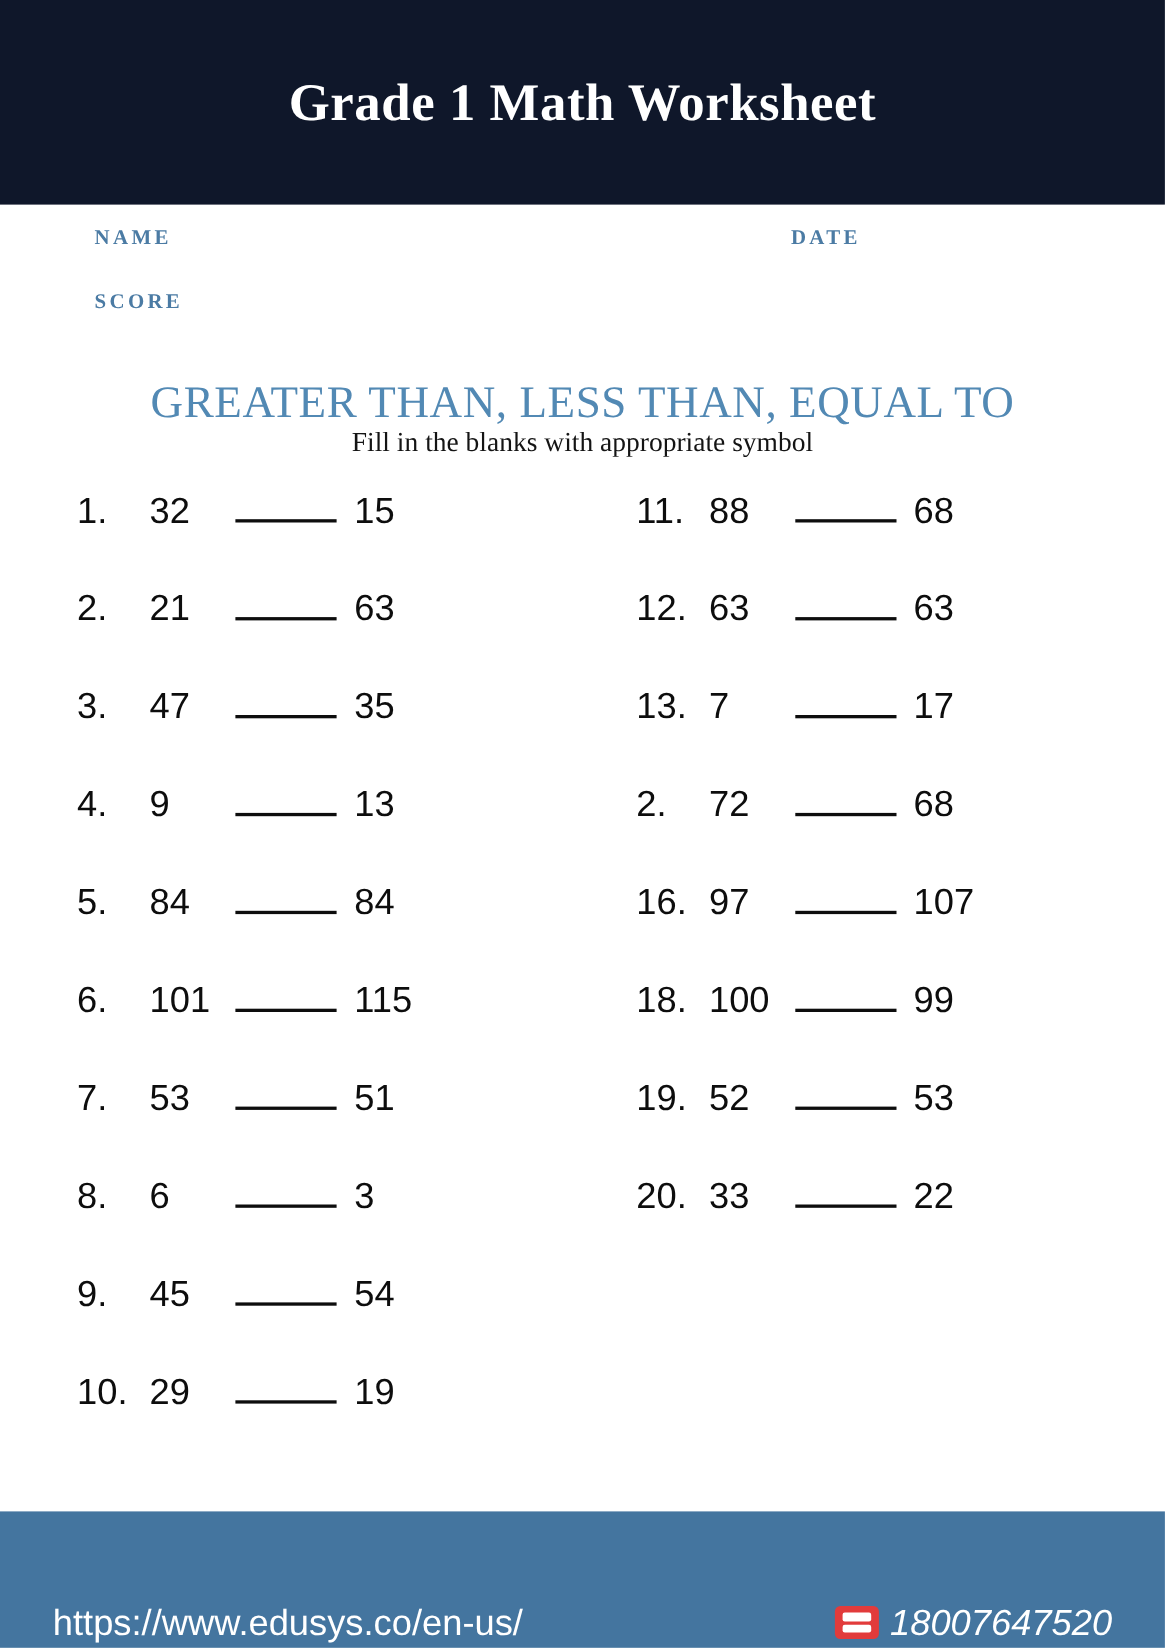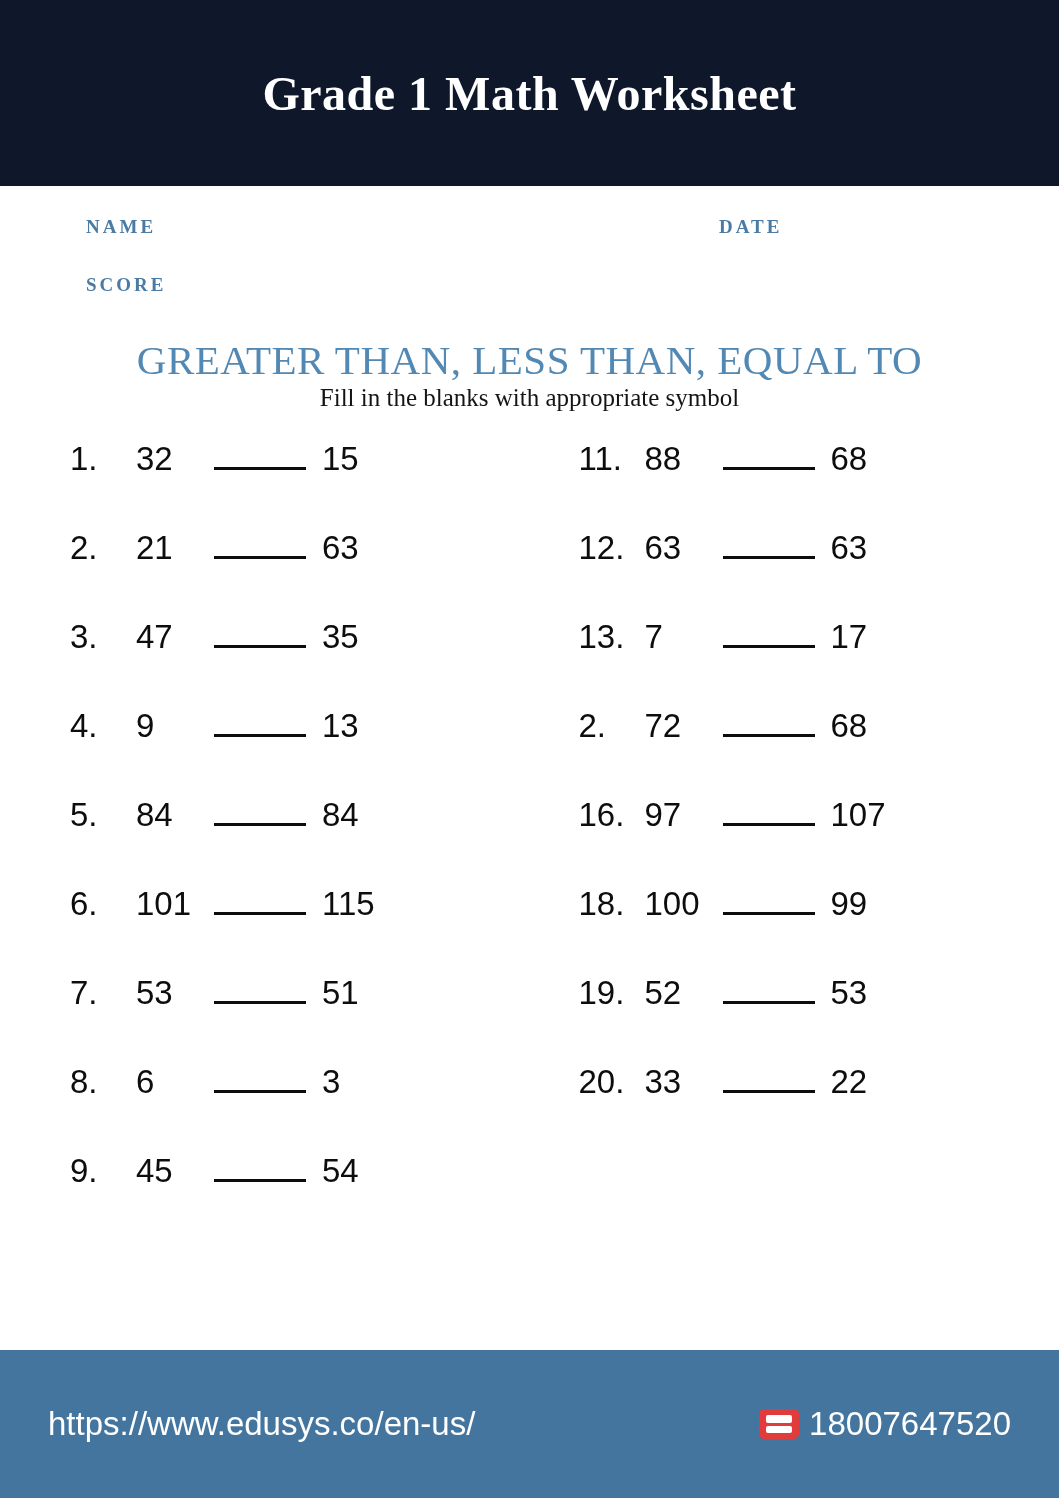--- a/index.html
+++ b/index.html
@@ -36,21 +36,21 @@
     color: #ffffff;
     font-family: "Liberation Serif", serif;
     font-weight: bold;
     font-size: 48px;
     letter-spacing: 0.5px;
     text-align: center;
   }
 
   
   .meta {
-    margin-top: 30px;
+    margin-top: 20px;
     padding-left: 86px;
     padding-right: 60px;
     flex: none;
   }
   .meta-row {
     display: flex;
     align-items: flex-start;
     margin-bottom: 36px;
   }
   .meta-label {
@@ -64,21 +64,21 @@
     width: 633px;
   }
 
   
   .section-title {
     color: #5289b4;
     font-family: "Liberation Serif", serif;
     font-size: 41px;
     text-align: center;
     letter-spacing: 0.5px;
-    margin-top: 4px;
+    margin-top: 19px;
     padding: 0 18px;
   }
   .instruction {
     text-align: center;
     font-family: "Liberation Serif", serif;
     font-size: 25px;
     color: #141414;
     margin-top: 0;
   }
 
@@ -127,33 +127,34 @@
     flex: none;
     text-align: left;
   }
 
   
   .footer-band {
     background: #44759f;
     height: 116px;
     flex: none;
     display: flex;
-    align-items: center;
+    align-items: flex-end;
     justify-content: space-between;
-    padding: 16px 48px;
+    padding: 4px 48px;
   }
   .footer-url {
     color: #ffffff;
     font-family: "Liberation Sans", sans-serif;
     font-size: 33px;
   }
   .footer-phone {
     display: flex;
     align-items: center;
     gap: 10px;
+    font-style: italic;
   }
   .phone-icon {
     width: 40px;
     height: 30px;
     background: #e23b3b;
     border-radius: 5px;
     position: relative;
     display: inline-block;
   }
   .phone-icon::before {
@@ -269,20 +270,26 @@
         <span class="prob-right">3</span>
       </div>
 
       <div class="prob">
         <span class="prob-num">9.</span>
         <span class="prob-left">45</span>
         <span class="prob-blank"></span>
         <span class="prob-right">54</span>
       </div>
 
+      <div class="prob">
+        <span class="prob-num">10.</span>
+        <span class="prob-left">29</span>
+        <span class="prob-blank"></span>
+        <span class="prob-right">19</span>
+      </div>
 
     </div>
 
     <div class="col col-right">
 
       <div class="prob">
         <span class="prob-num">11.</span>
         <span class="prob-left">88</span>
         <span class="prob-blank"></span>
         <span class="prob-right">68</span>

